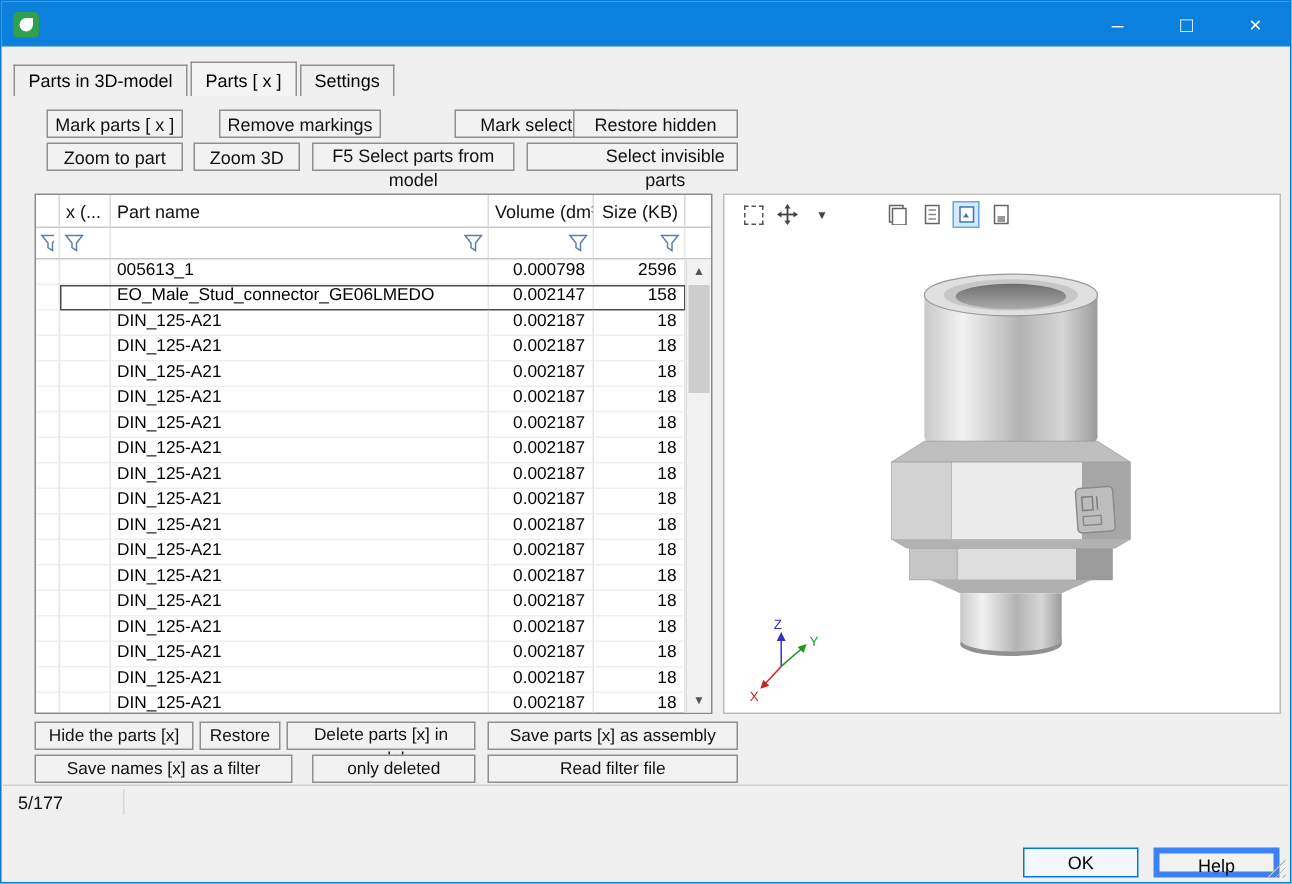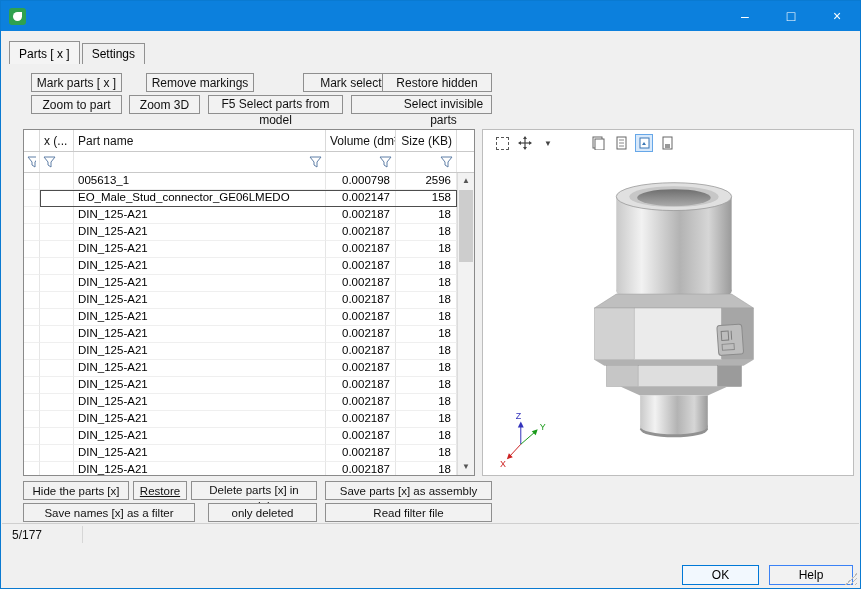--- a/index.html
+++ b/index.html
@@ -74,37 +74,38 @@
 
   .grip { position:absolute; right:3px; bottom:3px; width:12px; height:12px;
           background:
             linear-gradient(135deg, transparent 50%, #b9b9b9 50%, #b9b9b9 55%, transparent 55%,
             transparent 70%, #b9b9b9 70%, #b9b9b9 75%, transparent 75%,
             transparent 90%, #b9b9b9 90%, #b9b9b9 95%, transparent 95%); }
 
   button.ok { position:absolute; left:681px; top:564px; width:77px; height:20px;
               border:1px solid #0078d7; background:#f2f8fe; font-size:12px; font-family:inherit; }
   button.help { position:absolute; left:768px; top:564px; width:84px; height:20px;
-                border:1px solid #3b82f6; background:#f2f2f2; font-size:12px; font-family:inherit; }
+                border:4px solid #3b82f6; background:#f2f2f2; font-size:12px; font-family:inherit; }
 </style>
 </head>
 <body>
 
 <div class="window">
 
   <div class="titlebar">
     <div class="app-icon"></div>
     <div class="win-controls">
       <div class="win-btn">–</div>
       <div class="win-btn">□</div>
       <div class="win-btn">×</div>
     </div>
   </div>
 
   <div class="tabbar">
+    <div class="tab">Parts in 3D-model</div>
     <div class="tab active">Parts [ x ]</div>
     <div class="tab">Settings</div>
   </div>
 
   <button class="btn" style="left:30px;  top:72px; width:91px;">Mark parts [ x ]</button>
   <button class="btn" style="left:145px; top:72px; width:108px;">Remove markings</button>
   <button class="btn" style="left:262px; top:72px; width:109px;margin-left:40px;">Mark selected</button>
   <button class="btn" style="left:381px; top:72px; width:110px;">Restore hidden</button>
 
   <button class="btn" style="left:30px;  top:94px; width:91px;">Zoom to part</button>
@@ -379,21 +380,21 @@
         <line x1="38" y1="316" x2="26" y2="329" stroke="#cc2222" stroke-width="1"></line>
         <polygon points="24,331 30,329 26,325" fill="#cc2222"></polygon>
         <text x="33" y="291" fill="#3333bb">Z</text>
         <text x="57" y="302" fill="#1a9a1a">Y</text>
         <text x="17" y="339" fill="#cc2222">X</text>
       </g>
     </svg>
   </div>
 
   <button class="btn small" style="left:22px;  top:480px; width:106px;">Hide the parts [x]</button>
-  <button class="btn small" style="left:132px; top:480px; width:54px;text-decoration:underline;">Restore</button>
+  <button class="btn small" style="left:132px; top:480px; width:54px;">Restore</button>
   <button class="btn small" style="left:190px; top:480px; width:126px;">Delete parts [x] in model</button>
   <button class="btn small" style="left:324px; top:480px; width:167px;">Save parts [x] as assembly</button>
 
   <button class="btn small" style="left:22px;  top:502px; width:172px;">Save names [x] as a filter</button>
   <button class="btn small" style="left:324px; top:502px; width:167px;">Read filter file</button>
   <button class="btn small" style="left:207px; top:502px; width:109px;">only deleted</button>
 
   <div class="statusbar">
     <span class="status-text">5/177</span>
     <div class="status-sep"></div>

